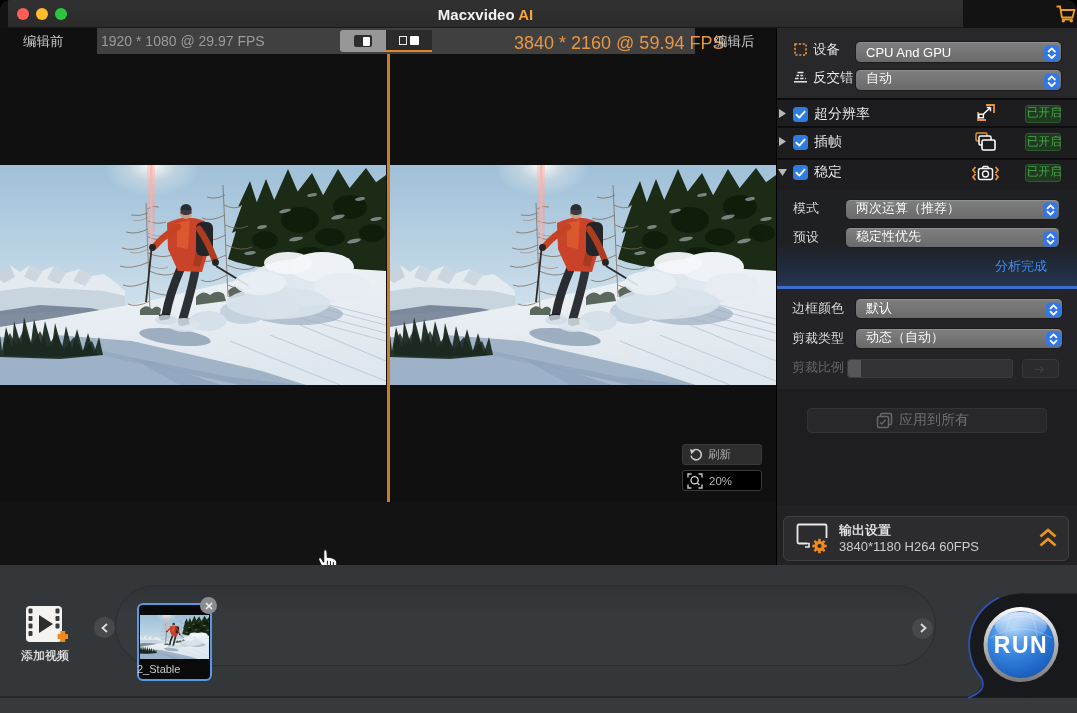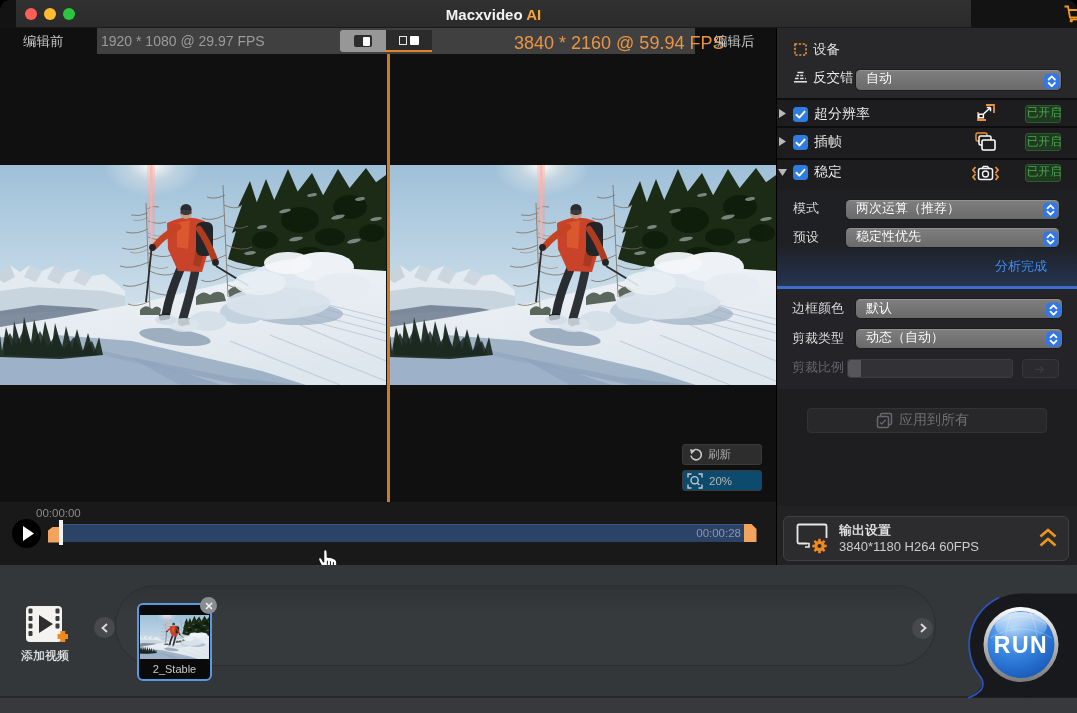--- a/index.html
+++ b/index.html
@@ -3,21 +3,21 @@
 <style>
 *{margin:0;padding:0;box-sizing:border-box}
 html,body{width:1077px;height:713px;background:#000;overflow:hidden}
 body{font-family:"Liberation Sans",sans-serif;-webkit-font-smoothing:antialiased}
 .abs{position:absolute}
 #win{position:absolute;left:0;top:0;width:1077px;height:713px;border-radius:10px 10px 0 0;overflow:hidden;background:#131313}
 .lat{position:absolute;white-space:nowrap}
 </style></head><body>
 <div id="win">
 
-<div class="abs" style="left:16px;top:0;width:955px;height:28px;background:linear-gradient(#313131,#2b2b2b);border-bottom:1px solid #1a1a1a">
+<div class="abs" style="left:8px;top:0;width:955px;height:28px;background:linear-gradient(#313131,#2b2b2b);border-bottom:1px solid #1a1a1a">
  <div class="abs" style="left:8.5px;top:8px;width:12px;height:12px;border-radius:50%;background:#ff5f57"></div>
  <div class="abs" style="left:27.5px;top:8px;width:12px;height:12px;border-radius:50%;background:#febc2e"></div>
  <div class="abs" style="left:47px;top:8px;width:12px;height:12px;border-radius:50%;background:#2ac63f"></div>
  <div class="lat" style="left:0;right:0;top:5.5px;text-align:center;font-size:15px;font-weight:bold;color:#f2f2f2">Macxvideo <span style="color:#f3a43b">AI</span></div>
  <svg class="abs" style="left:1047px;top:5px" width="22" height="19" viewBox="0 0 22 19">
    <path d="M1.5 1.5 H5 L7 12.5 H17.5 L19.5 5 H6" fill="none" stroke="#f09a1e" stroke-width="1.8"></path>
    <circle cx="8.3" cy="15.7" r="1.7" fill="#f09a1e"></circle>
         <circle cx="16.3" cy="15.7" r="1.7" fill="#f09a1e"></circle>
    <rect x="7" y="13.6" width="10.5" height="1.8" fill="#f09a1e"></rect>
  </svg>
@@ -198,54 +198,38 @@
 <svg class="abs" style="left:389.5px;top:165px" width="386" height="220" viewBox="0 0 386 220">
       <use href="#scene"></use>
     </svg>
 <div class="abs" style="left:387px;top:54px;width:2.5px;height:448px;background:#c97c2c"></div>
 <div class="abs" style="left:682px;top:444px;width:80px;height:21px;background:#2d2d2d;border-radius:3px;border:1px solid #3a3a3a">
  <svg class="abs" style="left:6px;top:3px" width="14" height="14" viewBox="0 0 14 14">
   <path d="M2.6,4.1 A5.2,5.2 0 1 1 2,7.6" fill="none" stroke="#c8c8c8" stroke-width="1.6"></path>
   <path d="M1,1 L6,2.8 L2.2,6.2 Z" fill="#c8c8c8"></path>
  </svg>
 </div>
-<div class="abs" style="left:682px;top:469.5px;width:80px;height:21px;background:#0c4a6e;border-radius:3px;border:1px solid #3a3a3a">
+<div class="abs" style="left:682px;top:469.5px;width:80px;height:21px;background:#000000;border-radius:3px;border:1px solid #3a3a3a">
  <svg class="abs" style="left:4px;top:2.5px" width="16" height="16" viewBox="0 0 16 16">
   <g stroke="#c8c8c8" stroke-width="1.4" fill="none">
    <path d="M1,4.5 V1 H4.5"></path>
           <path d="M11.5,1 H15 V4.5"></path>
           <path d="M15,11.5 V15 H11.5"></path>
           <path d="M4.5,15 H1 V11.5"></path>
    <circle cx="7.6" cy="7.2" r="3.6"></circle>
           <path d="M10.3,9.9 L12.4,12"></path>
   </g>
  </svg>
  <div class="lat" style="left:26px;top:4px;font-size:11.5px;color:#b5b5b5">20%</div>
 </div>
 
 <div style="position:absolute;left:708px;top:449px;line-height:0;"><svg width="23.0" height="14.4" viewBox="0 0 23.0 14.4">
         <path d="M5.2 10.6Q4.7 10.5 4.3 10.6Q4.3 9.8 4.3 9V5.3H3.4L3.4 7.6Q3.4 8.4 3.5 9.2Q3 9.2 2.6 9.2Q2.6 8.4 2.6 7.6V4.7H4.3Q4.3 4.1 4.3 3.4Q4.7 3.5 5.2 3.4Q5.1 4.1 5.1 4.7H6.9V8.2Q6.9 8.7 6.5 9Q6 9.3 5.6 9.3Q5.6 8.8 5.4 8.3Q5.5 8.3 5.7 8.4Q6 8.4 6 8.4Q6.1 8.3 6.1 8.1V5.3H5.1V9Q5.1 9.8 5.2 10.6ZM1.7 4.4V0.2L6.8 0.2L6.8 2.8L2.4 2.8V4.4Q2.4 6.1 2.2 7.4Q1.9 8.8 1.1 10Q0.7 9.7 0.2 9.8Q1.1 8.7 1.4 7.4Q1.7 6.1 1.7 4.4ZM2.4 2.2H6V0.8L2.4 0.8ZM9.1 10.8Q9.1 10.2 8.8 9.8Q9.1 9.9 9.5 9.9Q9.9 9.9 10 9.8Q10.1 9.7 10.1 9.1V1.7Q10.1 0.9 10.1 0.1Q10.4 0.1 10.8 0.1Q10.8 0.9 10.8 1.7V9.4Q10.8 10.4 10.2 10.6Q9.6 10.8 9.1 10.8ZM8.8 7.8Q8.5 7.8 8.1 7.8Q8.1 7 8.1 6.2V3.3Q8.1 2.5 8.1 1.7Q8.5 1.8 8.8 1.7Q8.8 2.5 8.8 3.3V6.2Q8.8 7 8.8 7.8Z M21.2 10.6Q20.8 10.5 20.4 10.6Q20.5 9.8 20.5 9.1V4.1H19V6.1Q19 9.1 17.2 10.5Q16.9 10.1 16.5 10Q18.3 9 18.3 6.1V0.6H18.5L18.4 0.5L19.2 0.6Q19.5 0.6 20.3 0.5Q21.1 0.5 21.4 0.3Q21.7 0.2 21.9 0Q22 0.4 22.2 0.8Q21.8 1 21 1.1L19 1.2V3.6H21.5Q22 3.6 22.5 3.6Q22.5 3.9 22.5 4.2L21.2 4.1V9.1Q21.2 9.8 21.2 10.6ZM16.9 8.8Q16.3 7.9 15.6 7L16.2 6.5Q16.9 7.4 17.6 8.4ZM13.6 6.5Q14 6.7 14.4 6.8Q13.8 8.3 12.3 10Q12.1 9.7 11.7 9.6Q12.5 8.7 13.1 7.6Q13.4 7 13.6 6.5ZM14.8 9.2V6H13.4Q12.9 6 12.4 6Q12.4 5.8 12.4 5.5Q12.9 5.5 13.4 5.5H14.8V4.2H13.3Q12.8 4.2 12.3 4.2Q12.3 4 12.3 3.7Q12.8 3.7 13.3 3.7H14.8V3.7H14.9Q15.6 2.6 16.1 1.3Q16.5 1.5 16.9 1.6Q16.5 2.6 15.8 3.7H16.9Q17.4 3.7 17.9 3.7Q17.9 4 17.9 4.2Q17.4 4.2 16.9 4.2H15.5V5.5H16.8Q17.3 5.5 17.8 5.5Q17.7 5.8 17.8 6Q17.3 6 16.8 6H15.5V9.5Q15.5 9.9 15.2 10.2Q14.8 10.6 13.8 10.6Q13.9 10.1 13.6 9.7Q13.9 9.8 14.3 9.8Q14.6 9.8 14.7 9.7Q14.8 9.6 14.8 9.2ZM14.9 3.1 14.2 3.6 13 1.9 13.7 1.4ZM17.6 0.7Q17.6 1 17.6 1.3Q17.1 1.3 16.6 1.3H13.5Q13 1.3 12.5 1.3Q12.5 1 12.5 0.7Q13 0.8 13.5 0.8H14.7L14 0.1L14.6 -0.5L15.6 0.6L15.4 0.8H16.6Q17.1 0.8 17.6 0.7Z" fill="#b5b5b5"></path>
       </svg></div>
 
-<div class="abs" style="left:0;top:502px;width:776px;height:63px;background:#191919">
- <div class="lat" style="left:36px;top:5px;font-size:11.5px;color:#8a8a8a">00:00:00</div>
- <div class="abs" style="left:11.5px;top:16.5px;width:29px;height:29px;border-radius:50%;background:#000"></div>
- <svg class="abs" style="left:21.5px;top:23.5px" width="12" height="15" viewBox="0 0 12 15">
-        <path d="M1,0 L12,7.5 L1,15 Z" fill="#fff"></path>
-      </svg>
- <svg class="abs" style="left:48px;top:22.5px" width="11" height="19.5" viewBox="0 0 11 19.5">
-        <path d="M4.5,2 L11,2 L11,17.5 L0,17.5 L0,5.5 Z" fill="#f2a45e"></path>
-      </svg>
- <div class="abs" style="left:58.5px;top:17.5px;width:4px;height:25.5px;background:#f2f2f2"></div>
- <div class="abs" style="left:62.5px;top:21.5px;width:681.5px;height:18px;background:#2c4368;border-top:1px solid #3d5680"></div>
- <div class="lat" style="right:35px;top:25px;font-size:11.5px;color:#8b94aa">00:00:28</div>
- <svg class="abs" style="left:744px;top:22px" width="12.5" height="18" viewBox="0 0 12.5 18">
-        <path d="M0,0 L7.5,0 L12.5,5 L12.5,18 L0,18 Z" fill="#f2a45e"></path>
-      </svg>
-</div>
 <svg class="abs" style="left:316px;top:549px" width="23" height="26" viewBox="0 0 20 23">
  <path d="M7.2,21.5 L5.2,15.5 Q3.2,12.5 2.2,9.8 Q1.6,7.9 3.1,7.6 Q4.4,7.4 5.3,9.2 L6.6,11.8 L6.6,2.3 Q6.6,0.6 8.1,0.6 Q9.5,0.6 9.6,2.3 L9.9,7.3 Q13.9,7.5 16.3,8.7 Q18.6,9.8 18.3,12.8 L17.5,18.2 Q17.2,20 16.6,21.5 Z" fill="#fff" stroke="#1a1a1a" stroke-width="1.1"></path>
  <path d="M9.9,10.5 L9.9,14 M12.6,10.8 L12.6,14.3 M15.2,11.4 L15.2,14.6" stroke="#1a1a1a" stroke-width="0.9" fill="none"></path>
 </svg>
 
 <div class="abs" style="left:776px;top:28px;width:301px;height:538px;background:#1e1e20;border-left:1px solid #000"></div>
 <div class="abs" style="left:777px;top:28px;width:300px;height:70px;background:#28282a"></div>
 
 <svg class="abs" style="left:793px;top:42px" width="15" height="15" viewBox="0 0 15 15">
  <rect x="2" y="2" width="11" height="11" fill="none" stroke="#e8923a" stroke-width="1.6" stroke-dasharray="2.2 1.6"></rect>
@@ -258,20 +242,27 @@
         <path d="M1,11.8 H14"></path>
       </g>
 </svg>
 
 <div style="position:absolute;left:813px;top:43px;line-height:0;"><svg width="27.0" height="16.9" viewBox="0 0 27.0 16.9">
         <path d="M5.7 6.1Q5.7 5.7 5.7 5.3Q6.5 5.3 7.2 5.3H11.3Q10.8 7.6 9.2 9.4Q10.7 10.8 12.9 11.3Q12.5 11.7 12.4 12.2Q10.2 11.7 8.6 10Q6.4 12 3.4 12.4Q3.2 11.8 2.8 11.4Q4.3 11.3 5.6 10.8Q6.9 10.3 7.9 9.3Q6.8 7.9 6.1 6.1Q5.9 6.1 5.7 6.1ZM6.1 0.3 10.6 0.3 10.5 3.6Q10.5 3.7 10.6 3.8Q10.6 3.9 10.8 3.9H11.3Q12 3.9 12.8 3.8Q12.7 4.2 12.8 4.6H10.8Q10.3 4.6 9.9 4.3Q9.6 4 9.6 3.6V1.1H7L7 2.5Q7 3.6 6.3 4.5Q5.6 5.4 4.5 5.8Q4.4 5.3 3.9 4.9Q4.9 4.8 5.5 4.1Q6.1 3.3 6.1 2.5ZM10.1 6.1H7Q7.7 7.6 8.5 8.7Q9.6 7.5 10.1 6.1ZM0.1 5.1Q0.1 4.6 0.1 4.2Q0.9 4.2 1.6 4.2H3V9.9L4.2 8.4L4.6 7.7L5.2 8.3L4.7 8.8L2.6 11.8L2 11.3Q2.1 11 2.1 10.7V5H1.6Q0.9 5 0.1 5.1ZM3 2.5Q2.2 1.4 1.2 0.6L1.9 -0.2Q3 0.7 3.8 2Z M17.4 12.4Q16.9 12.4 16.4 12.4Q16.4 11.5 16.4 10.5V7Q15.5 7.3 14.4 7.5Q14.2 7 13.8 6.6Q16.9 6.2 19.4 4.3Q18.5 3.6 17.6 2.7Q16.6 4 15.1 5.1Q14.9 4.7 14.4 4.4Q15.7 3.5 16.5 2.5Q17.3 1.5 18 -0.1Q18.5 0.2 18.9 0.3Q18.8 0.8 18.5 1.2H23.4Q22.3 3 20.8 4.4Q23.1 5.9 26.4 6.6Q25.9 7 25.8 7.5Q24.7 7.3 23.5 6.8V12.4H22.6V11.5H17.4Q17.4 11.9 17.4 12.4ZM20.4 10.8H22.6V9.4H20.4ZM19.5 10.8V9.4H17.4V10.8ZM20.4 8.7H22.6V7.4H20.4ZM19.5 8.7V7.4H17.4Q17.4 8 17.4 8.7ZM17.1 6.7H23.2Q21.6 6 20.1 4.9Q18.7 6 17.1 6.7ZM20 3.8Q21 2.9 21.7 1.9H18.2L18.1 2Q19.1 3.1 20 3.8Z" fill="#ececec"></path>
       </svg></div>
 <div style="position:absolute;left:813px;top:71px;line-height:0;"><svg width="40.5" height="16.9" viewBox="0 0 40.5 16.9">
         <path d="M2.7 6.6V1H2.9L2.8 0.9Q4.7 1.1 6.8 0.8Q8.9 0.6 9.7 0.3Q10.4 0 10.9 -0.4Q11.1 0.1 11.5 0.6Q10.4 1.2 8.8 1.4Q8.1 1.5 7.6 1.5L3.7 1.8V4.1H11.1Q10.5 7.1 8.4 9.2Q10.3 10.9 12.9 11.4Q12.4 11.8 12.3 12.4Q9.8 11.9 7.8 9.9Q5.4 12 2.3 12.5Q2.1 12.1 1.8 11.7Q1.6 12 1.3 12.2Q1 11.7 0.4 11.6Q2.7 10.2 2.7 6.6ZM5.7 5Q6.5 7.1 7.8 8.5Q9.2 7 9.8 5ZM3.7 5V6.6Q3.7 9.6 2.1 11.5Q5 11.1 7.1 9.2Q5.6 7.4 4.7 5Z M26.3 11.8Q25.9 12.3 25.9 12.9Q24.3 12.9 22.8 12.3Q21.3 11.7 20.1 10.5Q18.9 11.6 17.4 12.2Q16 12.8 14.4 12.9Q14.4 12.3 14.1 11.8Q15.6 11.7 17 11.2Q18.4 10.7 19.5 9.8Q18.1 8 17.4 5.4L18.3 5.2Q18.9 7.6 20.1 9.2Q20.6 8.6 20.9 8.1Q21.5 6.7 22 5.1Q22.5 5.3 23.1 5.3Q22.5 7.9 20.7 9.8Q22 11.1 23.9 11.6Q25 11.9 26.3 11.8ZM25.7 5.8 25 6.5 23.4 5.1 21.7 3.7 22.4 2.9 24.1 4.3ZM17.6 3Q18 3.4 18.5 3.6Q17.1 5.8 14.3 6.9Q14.2 6.4 13.9 6Q15.1 5.6 15.9 4.9Q16.8 4.2 17.6 3ZM26.2 2.1Q26.2 2.5 26.2 2.9Q25.4 2.9 24.7 2.9H15.5Q14.7 2.9 13.9 2.9Q14 2.5 13.9 2.1Q14.7 2.1 15.5 2.1H24.7Q25.4 2.1 26.2 2.1ZM20.4 2.1Q19.5 1 18.5 0.1L19.2 -0.7Q20.3 0.3 21.2 1.4Z M34.2 12.4Q33.7 12.4 33.3 12.4Q33.3 11.5 33.3 10.7V6.7H38.6V12.4H37.7V11.5H34.2Q34.2 12 34.2 12.4ZM40.1 4.9Q40 5.2 40.1 5.5Q39.5 5.5 38.9 5.5H33.6Q33 5.5 32.4 5.5Q32.4 5.2 32.4 4.9Q33 4.9 33.6 4.9H34.4V2.9H32.9V2.3H34.4V1.8Q34.4 0.9 34.3 0.1Q34.8 0.1 35.3 0.1Q35.2 0.9 35.2 1.8V2.3H36.7V1.9Q36.7 1 36.6 0.1Q37.1 0.1 37.6 0.1Q37.5 1 37.5 1.9V2.3H38.4Q39 2.3 39.6 2.3Q39.5 2.6 39.6 2.9Q39 2.9 38.4 2.9H37.5V4.9H38.9Q39.5 4.9 40.1 4.9ZM37.7 8.8V7.3H34.2V8.8ZM37.7 9.3H34.2V11H37.7ZM36.7 4.9V2.9H35.2V4.9ZM29.2 0.2Q29.6 0.3 30.2 0.4Q30 1.3 29.7 2.1H31.4Q32 2.1 32.6 2.1Q32.6 2.4 32.6 2.8Q32 2.7 31.4 2.7H29.5Q29.2 3.7 29 4.4H31Q31.7 4.4 32.3 4.4Q32.3 4.7 32.3 5Q31.7 5 31 5H30.4V6.7H31.4Q32 6.7 32.7 6.7Q32.7 7 32.7 7.3Q32 7.3 31.4 7.3H30.4V10.1L32.1 8.4L32.5 9Q32.2 9.1 32 9.3Q30.9 10.5 29.9 11.8L29.3 11.2Q29.5 10.9 29.5 10.5V7.3H28.7Q28.1 7.3 27.5 7.3Q27.5 7 27.5 6.7Q28.1 6.7 28.7 6.7H29.5V5H28.7Q28.4 5.8 28 6.5Q27.6 6.2 27 6.1Q27.4 5.4 27.9 4.4Q28.8 2.6 29.2 0.2Z" fill="#ececec"></path>
       </svg></div>
+<div class="abs" style="left:856px;top:42px;width:205px;height:19.5px;border-radius:4.5px;background:linear-gradient(#7e7e7e,#6a6a6a);border-top:1px solid #919191;box-shadow:0 0 0 1px #1c1c1c">
+      <div class="lat" style="left:10px;top:1.5px;font-size:13px;color:#fff">CPU And GPU</div>
+ <svg class="abs" style="right:1.5px;top:1.5px" width="15.5" height="16.5" viewBox="0 0 16 16">
+        <rect x="0" y="0" width="16" height="16" rx="4.5" fill="#3277e8"></rect>
+        <path d="M4.8,6.2 L8,3 L11.2,6.2 M4.8,9.8 L8,13 L11.2,9.8" fill="none" stroke="#fff" stroke-width="1.9" stroke-linecap="round" stroke-linejoin="round"></path>
+      </svg>
+    </div>
 <div class="abs" style="left:856px;top:70px;width:205px;height:19.5px;border-radius:4.5px;background:linear-gradient(#7e7e7e,#6a6a6a);border-top:1px solid #919191;box-shadow:0 0 0 1px #1c1c1c">
  <svg class="abs" style="right:1.5px;top:1.5px" width="15.5" height="16.5" viewBox="0 0 16 16">
         <rect x="0" y="0" width="16" height="16" rx="4.5" fill="#3277e8"></rect>
         <path d="M4.8,6.2 L8,3 L11.2,6.2 M4.8,9.8 L8,13 L11.2,9.8" fill="none" stroke="#fff" stroke-width="1.9" stroke-linecap="round" stroke-linejoin="round"></path>
       </svg>
     </div>
 <div style="position:absolute;left:866px;top:72px;line-height:0;"><svg width="26.0" height="16.2" viewBox="0 0 26.0 16.2">
         <path d="M2.7 12Q2.2 11.9 1.8 12Q1.8 11 1.8 10.1V2.1H4Q4.6 1.6 5.3 0.7L6 -0.2Q6.4 0.2 6.8 0.4Q6.3 1.2 5.3 2.1H10.8V11.9H9.9V10.9H2.7Q2.7 11.4 2.7 12ZM9.9 4.8V2.8H4.6L4.6 2.9L4.5 2.8H2.7V4.8ZM9.9 7.5V5.5H2.7V7.5ZM9.9 8.2H2.7V10.2H9.9Z M19.6 4Q19.6 4.4 19.6 4.8Q18.9 4.8 18.1 4.8H16.1Q16.5 5.1 17 5.2Q16.8 5.6 15 8.5L17.6 8.2L18 8.1Q17.6 7.3 17.1 6.5L18 6Q18.8 7.4 19.5 8.8L18.6 9.2L18.3 8.7V8.8L17.6 8.8L13.8 9.3L13.7 8.6Q14 8.6 14.1 8.4Q14.4 7.9 15.1 6.7Q15.7 5.5 16 4.8H14.6Q13.9 4.8 13.1 4.8Q13.2 4.4 13.1 4Q13.9 4.1 14.6 4.1H18.1Q18.9 4.1 19.6 4ZM19.1 1.2Q19.1 1.6 19.1 2Q18.4 2 17.6 2H15.6Q14.9 2 14.2 2Q14.2 1.6 14.2 1.2Q14.9 1.2 15.6 1.2H17.6Q18.4 1.2 19.1 1.2ZM22.5 11.8Q22.6 11.1 22.2 10.7Q22.6 10.8 23.2 10.8Q23.7 10.8 23.9 10.7Q24 10.5 24 10V3.9Q22.9 3.9 22.2 3.9V5.7Q22.2 8.3 20.6 10.2Q19.5 11.5 18 12.2Q17.7 11.6 17.1 11.4Q18.8 10.9 19.9 9.6Q21.2 8 21.2 5.7V3.9Q19.9 3.9 19.4 3.9Q19.4 3.5 19.4 3.2L21.2 3.2V1.9Q21.2 1 21.2 0Q21.7 0.1 22.2 0Q22.2 1 22.2 1.9V3.2H24.9V10.4Q24.9 11.3 24.1 11.6Q23.3 11.9 22.5 11.8Z" fill="#fff"></path>
       </svg></div>
 
@@ -483,21 +474,21 @@
 
 <div style="position:absolute;left:21px;top:650px;line-height:0;"><svg width="48.0" height="15.0" viewBox="0 0 48.0 15.0">
         <path d="M10.8 9.5Q10 8.3 9.1 7.2L9.8 6.6Q10.7 7.8 11.6 9ZM8.7 9.5Q8.3 8.3 7.5 7.3L8.2 6.7Q9.1 7.8 9.5 9.2ZM3.4 9Q4.2 7.9 4.8 6.8L5.6 7.2Q4.9 8.4 4.1 9.5ZM6.4 9.7V6.7Q6.4 5.9 6.3 5.1Q6.8 5.1 7.2 5.1Q7.2 5.9 7.2 6.7V10Q7.2 10.4 6.8 10.7Q6.4 11.1 5.1 11.1Q5.3 10.6 4.9 10.2Q5.2 10.2 5.7 10.2Q6.2 10.2 6.3 10.1Q6.4 10.1 6.4 9.7ZM4.6 3.1Q4.1 3.1 3.5 3.1Q3.5 2.8 3.5 2.5Q4.1 2.5 4.6 2.5H6Q6.2 1.7 6.3 1H5.2Q4.7 1 4.1 1Q4.1 0.7 4.1 0.4Q4.7 0.4 5.2 0.4H9.2Q9.7 0.4 10.3 0.4Q10.3 0.7 10.3 1Q9.7 1 9.2 1H7.2Q7.1 1.8 6.9 2.5H9.6Q10.2 2.5 10.8 2.5Q10.7 2.8 10.8 3.1Q10.2 3.1 9.6 3.1H8.1Q8.5 3.9 9.2 4.5Q10 5.3 11.4 5.5Q11.1 5.8 11.1 6.3Q10.3 6.2 9.7 5.8Q9.1 5.5 8.6 5Q7.8 4.2 7.3 3.1H6.7Q5.7 5.8 3.3 7.2Q3.1 6.7 2.7 6.4Q3.7 5.9 4.6 5.1Q5.4 4.2 5.8 3.1ZM1.6 11Q1.1 10.7 0.5 10.7Q0.9 9.7 1.4 8.5Q1.9 7.3 2.8 4.3L3.3 4.5L2.1 9ZM2.4 4.2 1.7 4.8 0.2 3.2 0.8 2.6ZM2.6 2.3Q1.9 1.4 1 0.6L1.6 -0Q2.5 0.8 3.3 1.7Z M19.7 10H18.8V1.6H22.7V10H21.9V9.3H19.7ZM12.3 10.6Q14.8 7.9 14.6 2.7H14.2Q13.5 2.7 12.8 2.7Q12.8 2.3 12.8 1.9Q13.5 2 14.2 2H14.6V1.5Q14.6 0.6 14.6 -0.3Q15 -0.2 15.5 -0.3Q15.5 0.6 15.5 1.5V2H17.9V9.3Q17.9 10 17.3 10.3Q16.7 10.6 15.7 10.6Q15.8 10 15.4 9.6Q15.8 9.6 16.3 9.6Q16.8 9.6 16.9 9.5Q17 9.4 17 8.9V2.7H15.5V3Q15.5 8 13.3 10.8Q12.8 10.5 12.3 10.6ZM21.9 2.3H19.7V8.6H21.9Z M33.2 10.9Q32.6 10.9 32.3 10.5Q31.9 10.2 31.9 9.6V6.8Q31.6 8.2 30.6 9.3Q29.7 10.4 28.4 11Q28.1 10.5 27.6 10.4Q29.2 9.8 30.3 8.4Q31.3 6.9 31.3 5V3.3Q31.3 2.4 31.3 1.6Q31.8 1.6 32.2 1.6Q32.2 2.4 32.2 3.3V5Q32.2 5.2 32.2 5.5Q32.5 5.5 32.8 5.5Q32.8 6.3 32.8 7.2V9.6Q32.8 9.8 32.9 10Q33 10.1 33.2 10.1H34.5Q34.6 10.1 34.7 10Q34.7 9.9 34.7 9.7Q34.7 9.5 34.7 9.4L34.9 7.5Q35.3 7.8 35.7 7.8L35.4 10Q35.4 10.3 35.4 10.5Q35.3 10.9 35.1 10.9ZM30.2 6.6Q29.8 6.6 29.3 6.6Q29.4 5.8 29.4 5V0.2H34.2V6.4H33.4V0.8H30.2V5Q30.2 5.8 30.2 6.6ZM27.3 9.4Q27.3 10.2 27.4 11Q26.9 11 26.4 11Q26.5 10.2 26.5 9.4V5.6Q25.8 6.4 25 7.1Q24.6 6.8 24.1 6.7Q26.3 4.9 27.6 2.5H25.9Q25.2 2.5 24.6 2.5Q24.6 2.2 24.6 1.9Q25.2 1.9 25.9 1.9H29Q28.2 3.3 27.3 4.5V5.1L27.7 4.8L29.1 6.4L28.4 7L27.3 5.7ZM27.4 1 26.8 1.6 25.4 0.3 26.1 -0.4Z M39.8 7.8Q40.4 6.7 40.8 5.3Q41.2 5.5 41.7 5.6Q41.1 7.5 39.8 9.1Q38.5 10.6 36.6 11.4Q36.5 10.9 36.1 10.6Q37.9 9.9 39.1 8.7H39V4.4H37.3Q36.8 4.4 36.3 4.4Q36.3 4.2 36.3 3.9L37.4 3.9V2.5Q37.4 1.7 37.4 0.9Q37.8 0.9 38.2 0.9Q38.2 1.7 38.2 2.5V3.9H39V1.4Q39 0.6 39 -0.1Q39.4 -0.1 39.9 -0.1L39.8 1.6H40.8Q41.3 1.6 41.8 1.6Q41.8 1.9 41.8 2.2Q41.3 2.1 40.8 2.1H39.8V3.9H40.9Q41.5 3.9 42 3.9Q42 4.2 42 4.4Q41.5 4.4 40.9 4.4H39.8ZM37.7 5.6Q38.1 5.7 38.5 5.8Q38.2 7.4 36.8 8.8Q36.5 8.5 36.1 8.4Q36.7 7.8 37 7.2Q37.4 6.6 37.7 5.6ZM47 11.3Q45.8 10 44.4 8.9L45 8.3Q46.4 9.4 47.7 10.7ZM41.1 11.3Q41 10.8 40.5 10.5Q41.8 10.4 42.8 9.6Q43.8 8.7 43.8 7.6V5.5Q43.8 4.7 43.7 3.9Q44.2 3.9 44.7 3.9Q44.6 4.7 44.6 5.5V7.6Q44.6 8.3 44.3 9Q43.3 10.7 41.1 11.3ZM42.9 8.7Q42.5 8.6 42 8.7Q42 7.9 42 7.1L42 2.7Q42.6 2.7 43.1 2.7Q43.5 2.1 43.8 1.1H42.6Q42 1.1 41.4 1.1Q41.4 0.8 41.4 0.5Q42 0.6 42.6 0.6H46.1Q46.7 0.6 47.3 0.5Q47.3 0.8 47.3 1.1Q46.7 1.1 46.1 1.1H44.7Q44.5 1.9 44 2.7H46.7V8.6H45.8V3.2H43.7L43.7 3.3Q43.6 3.3 43.6 3.2Q43.3 3.2 42.9 3.2L42.9 7.1Q42.9 7.9 42.9 8.7Z" fill="#f2f2f2" stroke="#f2f2f2" stroke-width="0.3"></path>
       </svg></div>
 
 <div class="abs" style="left:137px;top:603px;width:75px;height:78px;background:#0a0a0a;border:2px solid #569ae2;border-radius:6px">
  <svg class="abs" style="left:1px;top:10px" width="69" height="44" viewBox="20 0 340 220" preserveAspectRatio="none">
         <use href="#scene"></use>
       </svg>
 </div>
-<div class="lat" style="left:137px;top:663px;width:75px;text-align:center;font-size:11px;color:#c8c8c8">2_Stable</div>
+<div class="lat" style="left:137px;top:663px;width:75px;font-size:11px;color:#c8c8c8">2_Stable</div>
 <div class="abs" style="left:200px;top:597px;width:17px;height:17px;border-radius:50%;background:#8a8d90"></div>
 <svg class="abs" style="left:204.5px;top:601.5px" width="8" height="8" viewBox="0 0 8 8">
       <path d="M1,1 L7,7 M7,1 L1,7" stroke="#f2f2f2" stroke-width="1.6"></path>
     </svg>
 
 <svg class="abs" style="left:950px;top:580px" width="127" height="120" viewBox="0 0 127 120">
  <defs>
   <linearGradient id="ringg" x1="0" y1="0" x2="0" y2="1">
           <stop offset="0" stop-color="#fdfdfd"></stop>
           <stop offset="0.5" stop-color="#b5b5b5"></stop>

